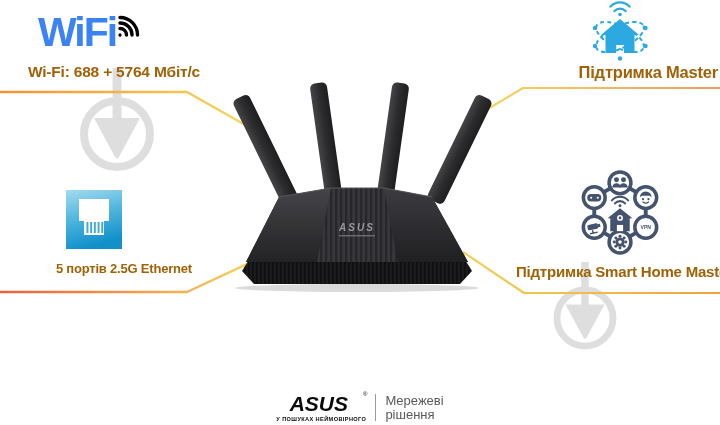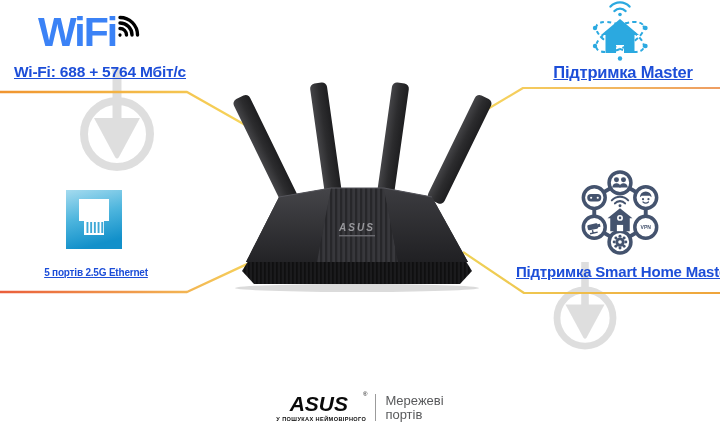--- a/index.html
+++ b/index.html
@@ -11,24 +11,24 @@
   
   .wm{z-index:1;opacity:.8;}
   .lines{z-index:2;left:0;top:0;}
   .feature{z-index:3;}
   .router{z-index:4;left:0;top:0;}
   .footer{z-index:5;}
 
   
   .wifi-head{left:38px;top:12px;display:flex;align-items:flex-start;}
   .wifi-word{font-size:41px;font-weight:800;letter-spacing:-2px;color:#3b82f6;line-height:1;}
-  .callout-label{color:#1d4ed8;font-weight:600;text-align:center;letter-spacing:-.2px;white-space:nowrap;text-decoration:underline;}
+  .callout-label{color:#a16207;font-weight:600;text-align:right;letter-spacing:-.2px;white-space:nowrap;}
   .lbl-wifi{left:0;top:63px;width:200px;font-size:15.5px;}
   .lbl-aimesh{left:528px;top:63px;width:190px;font-size:16.5px;}
-  .lbl-eth{left:0;top:267px;width:192px;font-size:10px;}
+  .lbl-eth{left:0;top:261px;width:192px;font-size:13px;}
   .lbl-shm{left:516px;top:263px;width:204px;font-size:15px;}
 
   
   .footer{left:0;top:393px;width:720px;display:flex;justify-content:center;align-items:flex-start;gap:9px;}
   .asus-block{text-align:center;}
   .asus-word{font-size:21px;font-weight:900;font-style:italic;letter-spacing:0px;color:#0a0a0a;line-height:1;position:relative;padding-right:5px;}
   .asus-reg{position:absolute;top:-2px;right:-1px;font-size:6px;font-style:normal;font-weight:400;}
   .asus-tag{font-size:5.6px;font-weight:700;letter-spacing:.4px;color:#0a0a0a;margin-top:2px;white-space:nowrap;}
   .footer-divider{width:1px;height:27px;background:#9b9b9b;margin-top:1px;}
   .division{color:#58595b;font-size:13px;line-height:1.1;margin-top:1px;}
@@ -245,17 +245,17 @@
   <div class="abs footer">
     <div class="asus-block">
       <div class="asus-word">
         <span>ASUS</span><span class="asus-reg">®</span>
       </div>
       <div class="asus-tag">У ПОШУКАХ НЕЙМОВІРНОГО</div>
     </div>
     <div class="footer-divider"></div>
     <div class="division">
       <div>Мережеві</div>
-      <div>портів</div>
+      <div>рішення</div>
     </div>
   </div>
 
 </div>
 
 </body></html>

